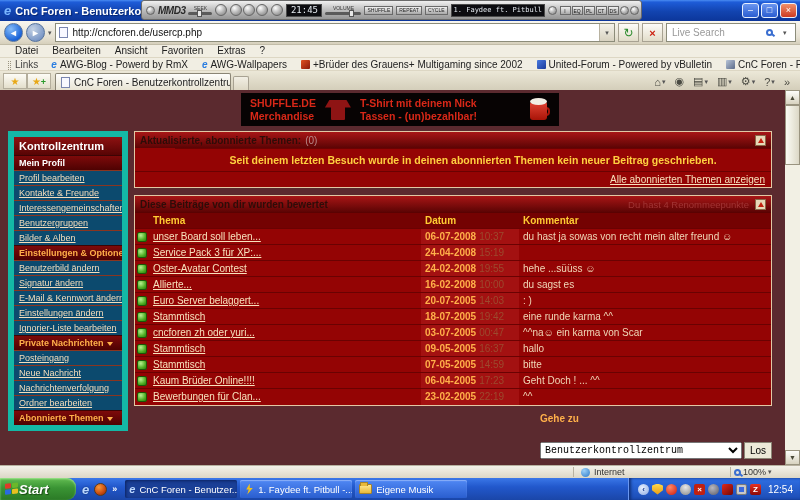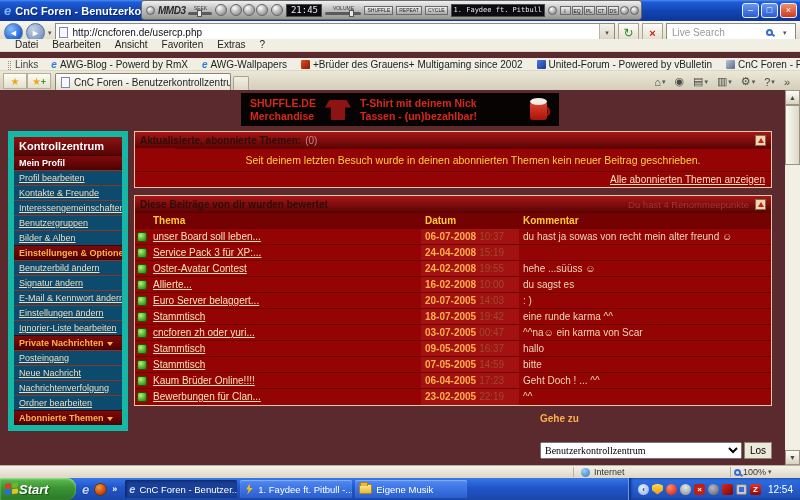--- a/index.html
+++ b/index.html
@@ -57,21 +57,21 @@
   .btn-sq{width:21px;height:19px;flex:none;background:linear-gradient(#fdfcf8,#e2ddca);border:1px solid #a8a292;
     display:flex;align-items:center;justify-content:center;font-size:12px;}
   .refresh{color:#2a8a2a;}.stop{color:#cc2211;font-size:11px;font-weight:bold;}
   .search-box{width:130px;height:19px;flex:none;background:#fff;border:1px solid #8c8c7a;display:flex;align-items:center;padding:0 3px;gap:10px;}
   .search-box input{border:0;outline:0;width:86px;font-size:10px;color:#111;font-family:"Liberation Sans",sans-serif;}
   .search-box input::placeholder{color:#999;}
   .mag{width:7px;height:7px;border:2px solid #3a6ed0;border-radius:50%;position:relative;flex:none;}
   .mag::after{content:"";position:absolute;width:4px;height:2px;background:#3a6ed0;right:-4px;bottom:-2px;transform:rotate(40deg);}
 
   
-  .menubar{position:absolute;left:0;top:39px;width:800px;height:13px;background:#f1eee3;
+  .menubar{position:absolute;left:0;top:45px;width:800px;height:13px;background:#f1eee3;
     border-bottom:1px solid #ddd7c4;display:flex;align-items:center;padding-left:8px;}
   .menu-item{font-size:10px;color:#222;padding:0 7px;line-height:12px;}
   .linksbar{position:absolute;left:0;top:58px;width:800px;height:13px;background:#f1eee3;
     border-bottom:1px solid #ddd7c4;display:flex;align-items:flex-end;padding-left:8px;overflow:hidden;}
   .grip{width:3px;height:9px;border-left:1px dotted #9a9480;border-right:1px dotted #9a9480;margin-right:4px;flex:none;}
   .links-label{font-size:10px;color:#444;margin-right:6px;}
   .link-item{display:flex;align-items:center;gap:3px;font-size:10px;color:#222;padding:0 7px;white-space:nowrap;}
   .li-ico{width:9px;height:9px;flex:none;border-radius:1px;}
   .li-e{color:#2a7de0;font-weight:bold;font-style:italic;font-size:10px;line-height:9px;width:auto;}
   .li-red{background:linear-gradient(135deg,#e05020,#8a1808);}
@@ -124,42 +124,42 @@
   .panel{border:1px solid #e2c8a4;background:#940404;margin-bottom:7px;}
   .tcat{height:16px;display:flex;align-items:center;background:linear-gradient(#a81616,#5c0404);padding:0 5px;font-size:10px;}
   .tcat-title{font-weight:bold;color:#2e0c08;white-space:nowrap;}
   .tcat-count{color:#b88a8a;margin-left:4px;}
   .tcat-note{margin-left:auto;color:#a03434;margin-right:6px;font-size:9.5px;white-space:nowrap;}
   .toggle{width:11px;height:11px;flex:none;background:#e8d8b8;border:1px solid #8a6a4a;
     display:flex;align-items:center;justify-content:center;margin-left:auto;}
   .toggle.inrow{margin-left:0;}
   .toggle i{width:0;height:0;border-left:3px solid transparent;border-right:3px solid transparent;border-bottom:5px solid #c22211;}
   .panel1-msg{height:23px;display:flex;align-items:center;justify-content:center;color:#ffd040;
-    font-weight:normal;font-size:10.5px;border-top:1px solid #6a0202;margin-left:40px;}
+    font-weight:bold;font-size:10.5px;border-top:1px solid #6a0202;margin-left:40px;}
   .panel1-foot{height:16px;display:flex;align-items:center;justify-content:flex-end;
     padding-right:6px;border-top:1px solid #6a0202;font-size:10px;}
   a.cream{color:#f8e2bd;text-decoration:underline;cursor:pointer;}
 
   table.ratings{width:100%;border-collapse:collapse;font-size:10px;table-layout:fixed;}
   .ratings th{background:#740202;color:#ffcc33;text-align:left;height:16px;padding:0 4px;font-size:10px;border-top:1px solid #5a0202;}
   .ratings td{height:16px;padding:0 4px;border-top:1px solid #6a0202;color:#f0d8b8;white-space:nowrap;overflow:hidden;}
   th.c-icon,td.c-icon{width:14px;padding:0 2px;}
   th.c-date,td.c-date{width:98px;}
   td.c-date{background:#a31111;}
   th.c-comment,td.c-comment{width:252px;}
   .date-d{color:#ffb04a;font-weight:bold;}
   .date-t{color:#9c4a2e;margin-left:3px;}
   .rep{width:10px;height:10px;border-radius:2px;border:1px solid #1c5606;
     background:radial-gradient(circle at 35% 30%,#b8f090,#4fae24 60%,#2a7a0e);}
   a.thread{color:#f8e2bd;text-decoration:underline;cursor:pointer;}
 
   .goto{width:232px;margin-left:auto;margin-top:3px;}
   .goto-label{color:#ffb04a;font-weight:bold;font-size:10px;margin-bottom:18px;}
   .goto-row{display:flex;gap:2px;}
-  .goto-row select{width:202px;height:17px;font-size:10px;font-family:Liberation Serif, serif;}
+  .goto-row select{width:202px;height:17px;font-size:10px;font-family:Liberation Mono, monospace;}
   .los{height:17px;font-size:10px;background:#ece9d8;border:1px solid #8a8575;padding:0 5px;font-family:"Liberation Sans",sans-serif;}
 
   
   .scrollbar{position:absolute;right:0;top:0;width:15px;height:375px;background:#f2f0e4;}
   .sb-btn{position:absolute;left:0;width:15px;height:15px;background:linear-gradient(#fdfdfa,#d8d3c0);
     border:1px solid #9a9480;color:#4a4a3a;font-size:7px;text-align:center;line-height:13px;}
   .sb-up{top:0;}.sb-down{bottom:0;}
   .sb-thumb{position:absolute;left:0;top:15px;width:15px;height:60px;
     background:linear-gradient(90deg,#fbfbf4,#dcd8c6);border:1px solid #9a9480;}
 

